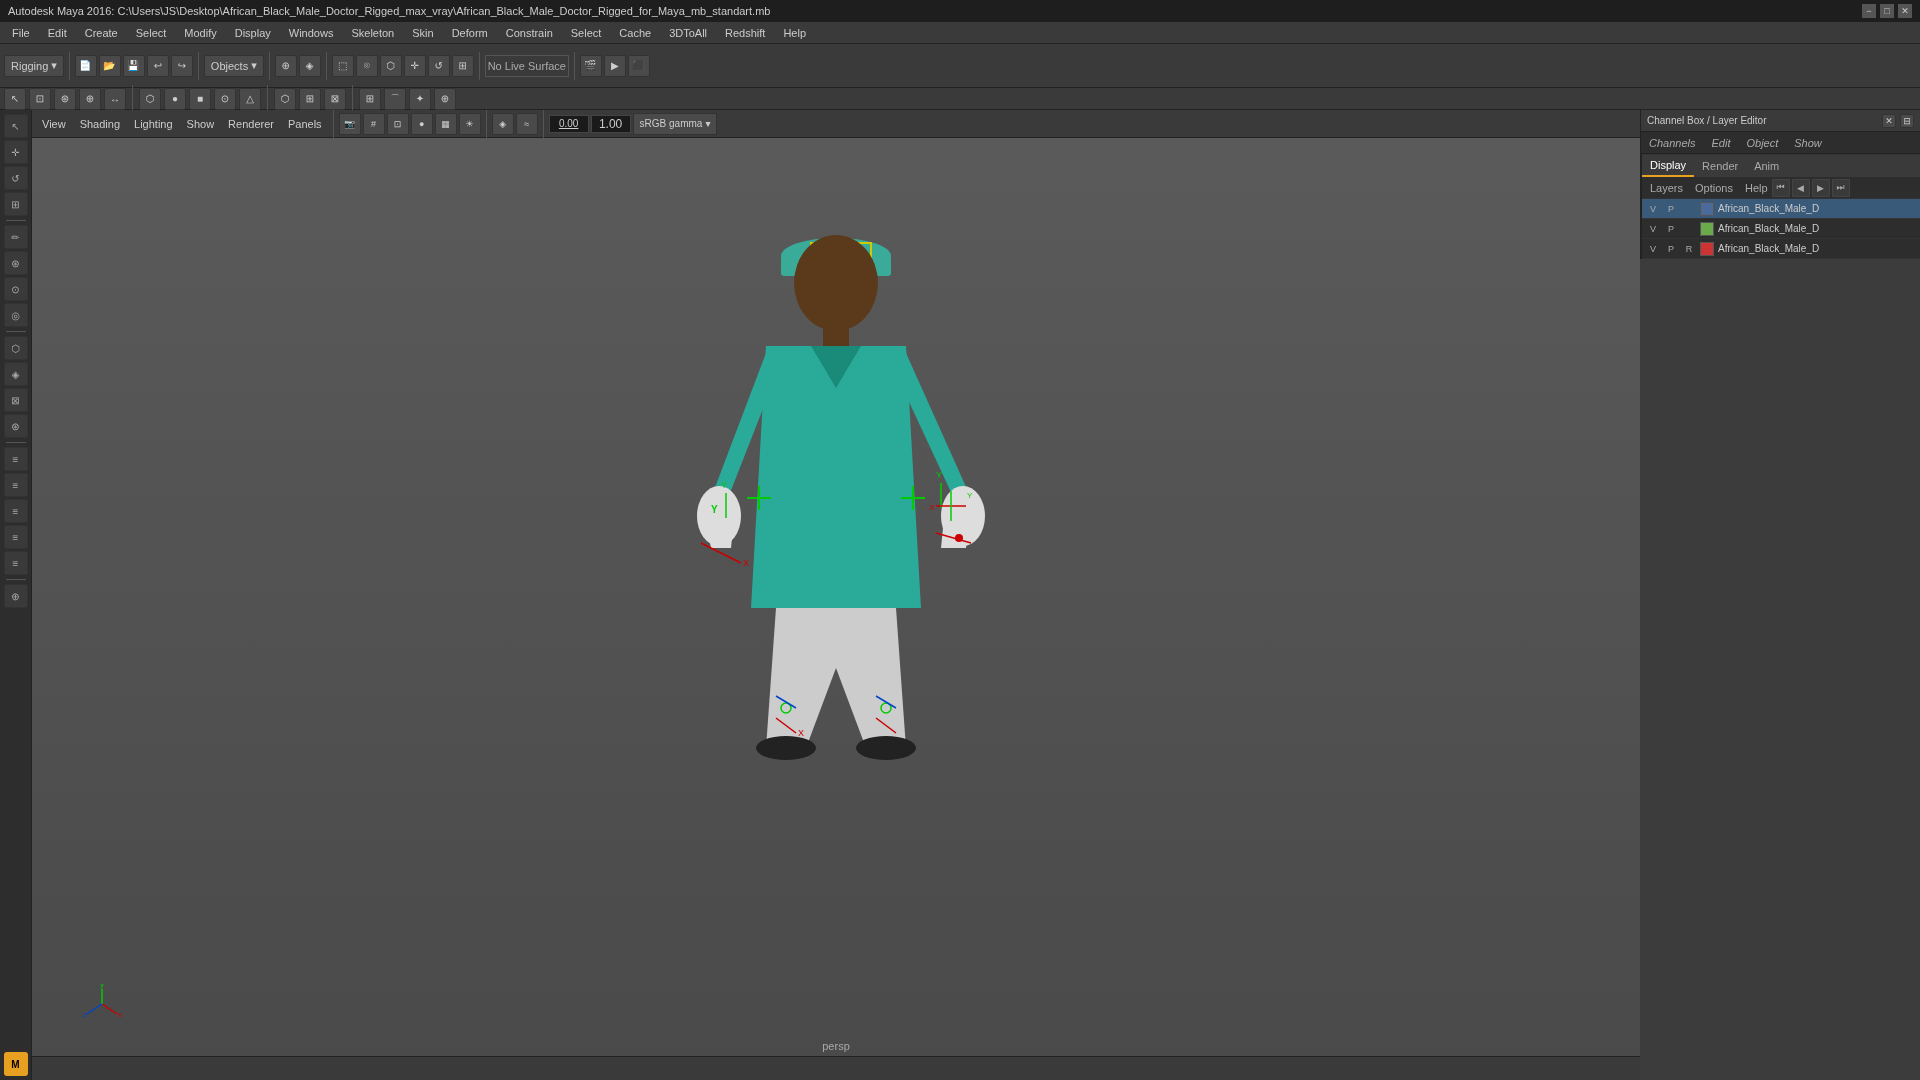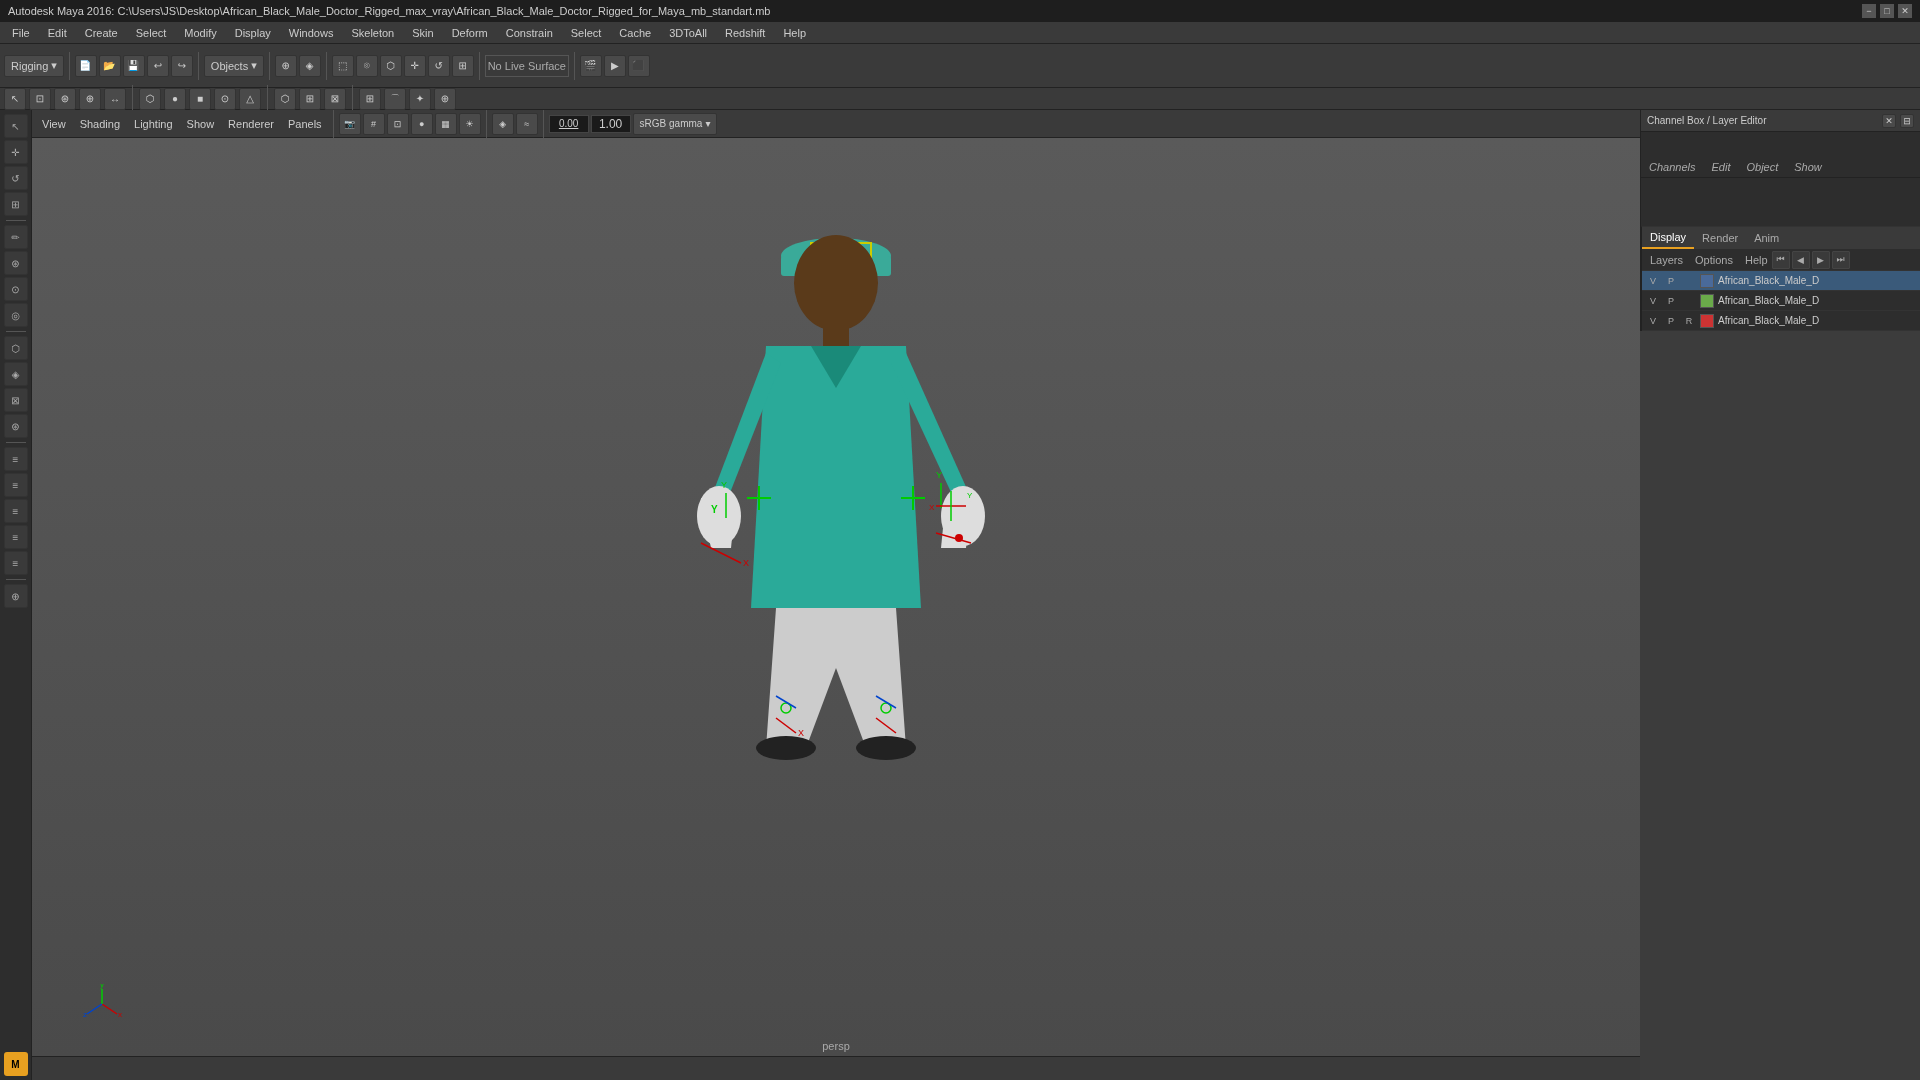--- a/index.html
+++ b/index.html
@@ -27,21 +27,21 @@
     .side-separator { width: 20px; height: 1px; background: #555; margin: 2px 0; }
 
     
     #viewport { flex: 1; background: #555; position: relative; overflow: hidden; }
     #viewport-toolbar { width: 100%; height: 28px; background: #3a3a3a; display: flex; align-items: center; padding: 0 4px; gap: 2px; border-bottom: 1px solid #222; }
     .vp-menu { padding: 2px 6px; color: #ccc; cursor: pointer; font-size: 11px; }
     #viewport-canvas { width: 100%; height: calc(100% - 28px - 24px); background: linear-gradient(180deg, #5a5a5a 0%, #4a4a4a 100%); position: relative; display: flex; align-items: center; justify-content: center; }
     #persp-label { position: absolute; bottom: 4px; left: 50%; transform: translateX(-50%); color: #aaa; font-size: 11px; }
 
     
-    #right-panel { width: 280px; background: #2d2d2d; border-left: 1px solid #222; display: flex; flex-direction: column; gap: 24px; }
+    #right-panel { width: 280px; background: #2d2d2d; border-left: 1px solid #222; display: flex; flex-direction: column; }
     #channel-box-header { height: 22px; background: #3a3a3a; display: flex; align-items: center; justify-content: space-between; padding: 0 6px; border-bottom: 1px solid #222; }
     #channel-box-tabs { display: flex; height: 22px; background: #2d2d2d; border-bottom: 1px solid #222; }
     .cb-tab { padding: 2px 8px; color: #aaa; cursor: pointer; font-size: 11px; display: flex; align-items: center; font-style: italic; }
     #channel-box-content { flex: 1; background: #2d2d2d; }
 
     
     #layer-editor { width: 280px; background: #2d2d2d; border-left: 1px solid #222; border-top: 1px solid #333; }
     #layer-editor-tabs { display: flex; height: 22px; background: #3a3a3a; }
     .le-tab { padding: 2px 8px; color: #aaa; cursor: pointer; font-size: 11px; display: flex; align-items: center; }
     .le-tab.active { color: #fff; border-bottom: 2px solid #e8a020; }

